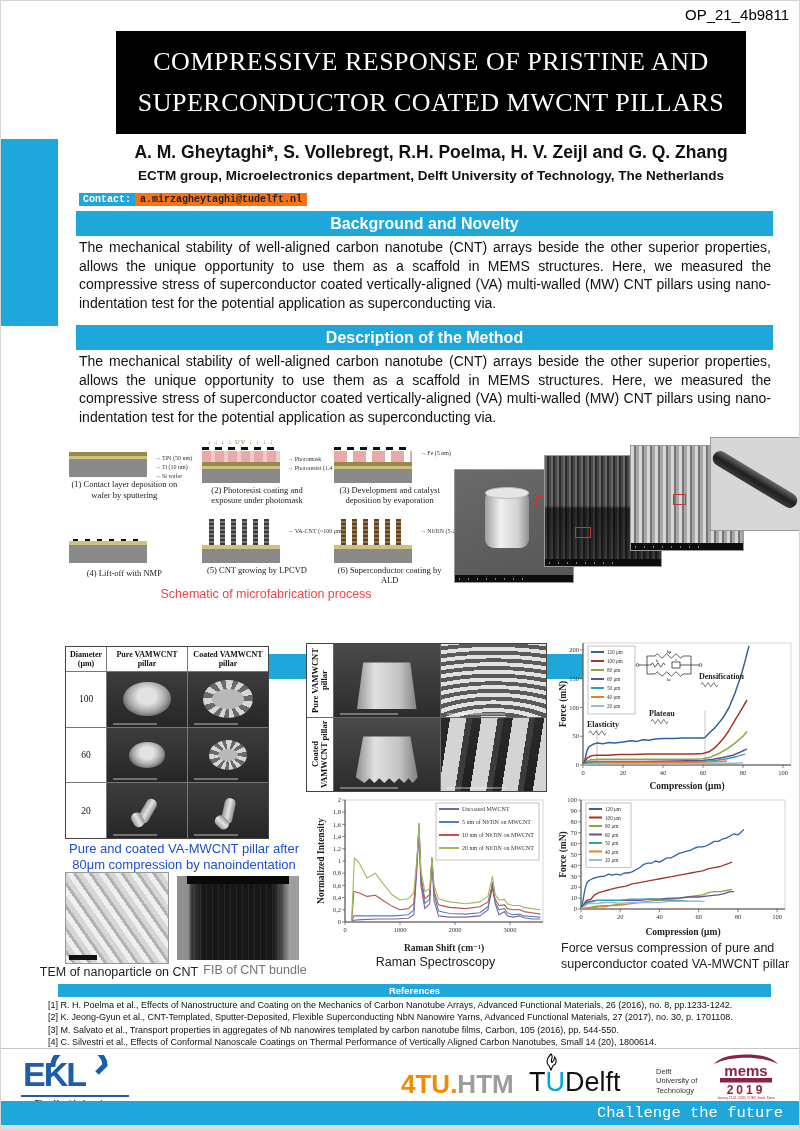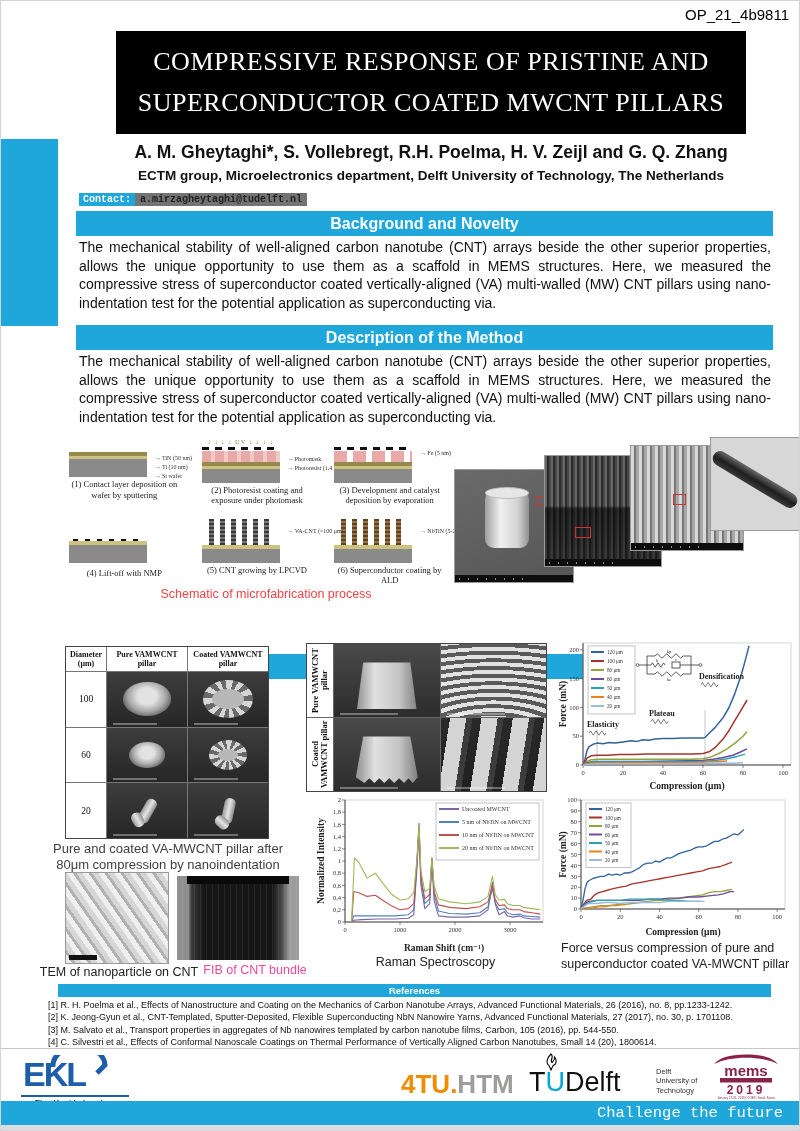--- a/index.html
+++ b/index.html
@@ -8,21 +8,21 @@
   
   .id-code{position:absolute;top:5px;right:10px;font-size:15px;color:#000;}
   .title-block{position:absolute;left:115px;top:30px;width:630px;height:103px;background:#000;color:#fff;
     display:flex;flex-direction:column;justify-content:center;align-items:center;
     font-family:"Liberation Serif","DejaVu Serif",serif;font-size:26px;letter-spacing:.5px;line-height:1.55;}
   .authors{position:absolute;top:141px;left:90px;width:680px;text-align:center;font-size:17.5px;font-weight:600;}
   .affiliation{position:absolute;top:167px;left:90px;width:680px;text-align:center;font-size:13.5px;font-weight:600;}
   .left-strip{position:absolute;left:0;top:138px;width:57px;height:187px;}
   .contact-row{position:absolute;left:78px;top:192px;display:flex;align-items:flex-end;font-size:10px;font-weight:700;font-family:Liberation Mono, monospace;}
   .contact-label{color:#fff;padding:1px 4px;}
-  .contact-email{background:#737373;color:#222;padding:1px 5px;}
+  .contact-email{background:#f97316;color:#222;padding:1px 5px;}
   .section-bar{position:absolute;left:75px;width:697px;height:25px;color:#fff;font-weight:700;font-size:16px;
     text-align:center;line-height:25px;}
   .para{position:absolute;left:78px;width:692px;font-size:14px;line-height:18.5px;text-align:justify;margin:0;}
   
   .fab-fig{position:absolute;left:62px;top:437px;width:388px;height:148px;display:grid;
     grid-template-columns:1fr 1fr 1fr;grid-template-rows:1fr 1fr;gap:10px;}
   .fab-panel{position:relative;font-family:"Liberation Serif","DejaVu Serif",serif;}
   .fab-draw{position:relative;width:78px;margin:2px 0 1px 6px;}
   .fab-labels{position:absolute;left:86px;top:2px;font-size:6px;line-height:1.5;color:#333;white-space:nowrap;}
   .flabel::before{content:"→";margin-right:1px;}
@@ -70,31 +70,31 @@
   .blob-crush{width:48px;height:34px;border-radius:52% 48% 50% 50%;
     background:radial-gradient(ellipse at 50% 42%,#e2e2e2 0 28%,#a8a8a8 55%,#565656 80%,#2f2f2f 100%);}
   .blob-star{width:50px;height:38px;border-radius:50%;position:relative;
     background:repeating-conic-gradient(#d6d6d6 0 16deg,#6a6a6a 16deg 32deg);}
   .blob-star::after{content:"";position:absolute;inset:9px;border-radius:50%;background:#b8b8b8;}
   .sm .blob-crush{width:36px;height:26px;}
   .sm .blob-star{width:38px;height:30px;}
   .blob-bent{position:relative;width:11px;height:26px;border-radius:5px;transform:rotate(30deg);
     background:linear-gradient(90deg,#9a9a9a,#e4e4e4,#8d8d8d);}
   .blob-bent::after{content:"";position:absolute;left:-4px;bottom:-7px;width:11px;height:15px;border-radius:5px;background:inherit;transform:rotate(-60deg);}
-  .pt-caption{position:absolute;left:52px;top:840px;width:230px;text-align:center;font-size:13px;line-height:1.25;color:#404040;}
+  .pt-caption{position:absolute;left:68px;top:840px;width:230px;text-align:center;font-size:13px;line-height:1.25;color:#1d4ed8;}
   
   .tem-fig{position:absolute;left:64px;top:871px;width:104px;height:92px;border:1px solid #999;box-sizing:border-box;
     background:repeating-linear-gradient(55deg,#efefef 0 5px,#b2b2b2 5px 8px,#d6d6d6 8px 13px);}
   .tem-fig .tsb{position:absolute;left:3px;bottom:3px;width:28px;height:5px;background:#111;}
   .fib-fig{position:absolute;left:176px;top:875px;width:122px;height:84px;box-sizing:border-box;overflow:hidden;
     background:linear-gradient(90deg,#8f8f8f 0 9%,#3a3a3a 12%,#161616 22% 78%,#4a4a4a 86%,#9c9c9c 92%);}
   .fib-fig::before{content:"";position:absolute;inset:0;background:repeating-linear-gradient(90deg,transparent 0 5px,rgba(255,255,255,.07) 5px 6px);}
   .fib-fig::after{content:"";position:absolute;top:0;left:8%;width:84%;height:8px;background:#0a0a0a;}
   .tem-caption{position:absolute;left:34px;top:964px;width:168px;text-align:center;font-size:12.5px;color:#222;}
-  .fib-caption{position:absolute;left:200px;top:962px;width:108px;text-align:center;font-size:12.5px;color:#ec4899;}
+  .fib-caption{position:absolute;left:200px;top:962px;width:108px;text-align:center;font-size:12.5px;color:#737373;}
   
   .closeups{position:absolute;left:305px;top:642px;width:241px;height:149px;display:grid;
     grid-template-columns:26px 1fr 1fr;grid-template-rows:1fr 1fr;gap:1px;background:#666;border:1px solid #444;box-sizing:border-box;}
   .cu-label{background:#fff;display:flex;align-items:center;justify-content:center;
     writing-mode:vertical-rl;transform:rotate(180deg);font-family:"Liberation Serif","DejaVu Serif",serif;
     font-weight:700;font-size:8.5px;text-align:center;line-height:1.1;}
   .cucell{position:relative;background:linear-gradient(180deg,#4a4a4a,#2c2c2c);display:flex;align-items:flex-end;justify-content:center;overflow:hidden;}
   .cup{width:62px;height:48px;margin-bottom:8px;background:linear-gradient(90deg,#8f8f8f,#e0e0e0 30%,#c4c4c4 70%,#7f7f7f);
     clip-path:polygon(12% 3%,88% 3%,98% 100%,2% 100%);}
   .cup.frayed{clip-path:polygon(12% 3%,88% 3%,100% 88%,92% 100%,85% 90%,78% 100%,70% 90%,62% 100%,54% 90%,46% 100%,38% 90%,30% 100%,22% 90%,14% 100%,0 88%);}

